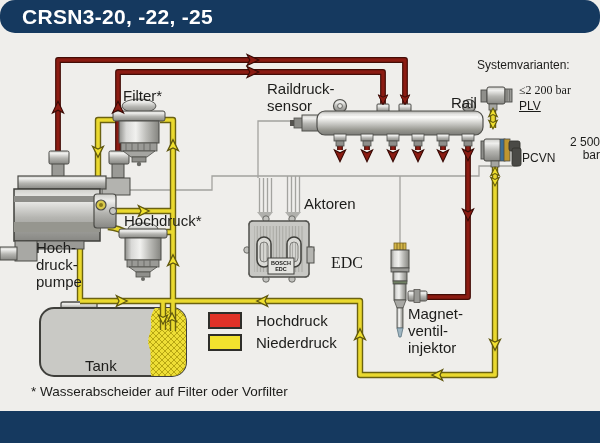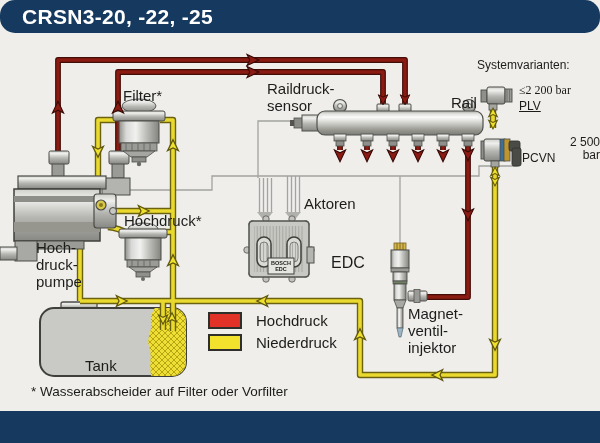--- a/index.html
+++ b/index.html
@@ -259,21 +259,21 @@
   <div class="lbl" style="left:123px; top:88px;">Filter*</div>
   <div class="lbl" style="left:124px; top:213px;">Hochdruck*</div>
   <div class="lbl" style="left:0;   top:240px;margin-left:36px;">Hoch-
 druck-
 pumpe</div>
   <div class="lbl" style="left:85px;  top:358px;">Tank</div>
   <div class="lbl" style="left:267px; top:81px;">Raildruck-
 sensor</div>
   <div class="lbl" style="left:423px; top:95px;margin-left:28px;">Rail</div>
   <div class="lbl" style="left:304px; top:196px;">Aktoren</div>
-  <div class="lbl" style="left:331px; top:254px; font-size:16px;">EDC</div>
+  <div class="lbl" style="left:331px; top:254px; font-size:16px;font-family:Liberation Serif, serif;">EDC</div>
   <div class="lbl tiny" style="left:268px; top:260px; width:26px;">BOSCH
 EDC</div>
   <div class="lbl" style="left:408px; top:306px;">Magnet-
 ventil-
 injektor</div>
 
   <div class="lbl small" style="left:477px; top:59px;">Systemvarianten:</div>
   <div class="lbl small" style="left:519px; top:84px;font-family:Liberation Serif, serif;">≤2 200 bar</div>
   <div class="lbl small" style="left:519px; top:100px;text-decoration:underline;">PLV</div>
   <div class="lbl small" style="left:522px; top:136px;margin-left:44px;">2 500 bar</div>

